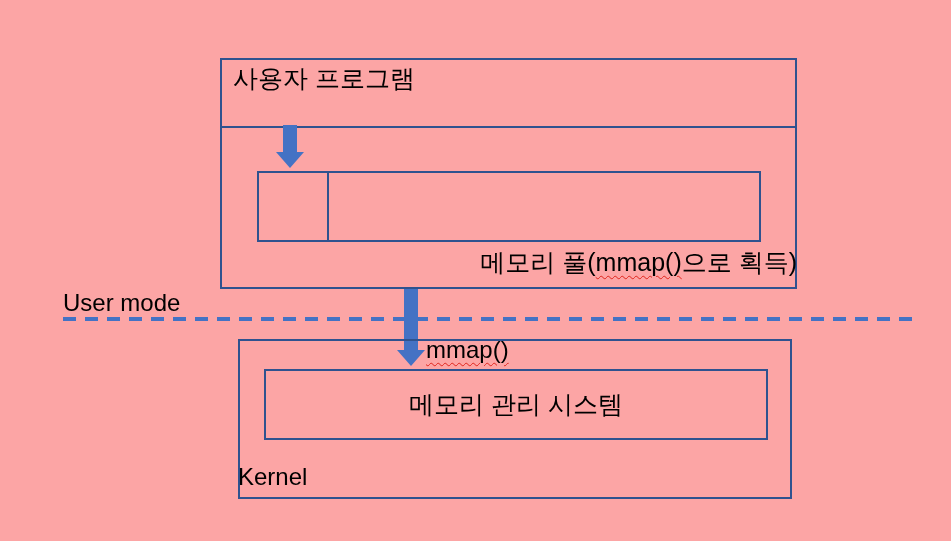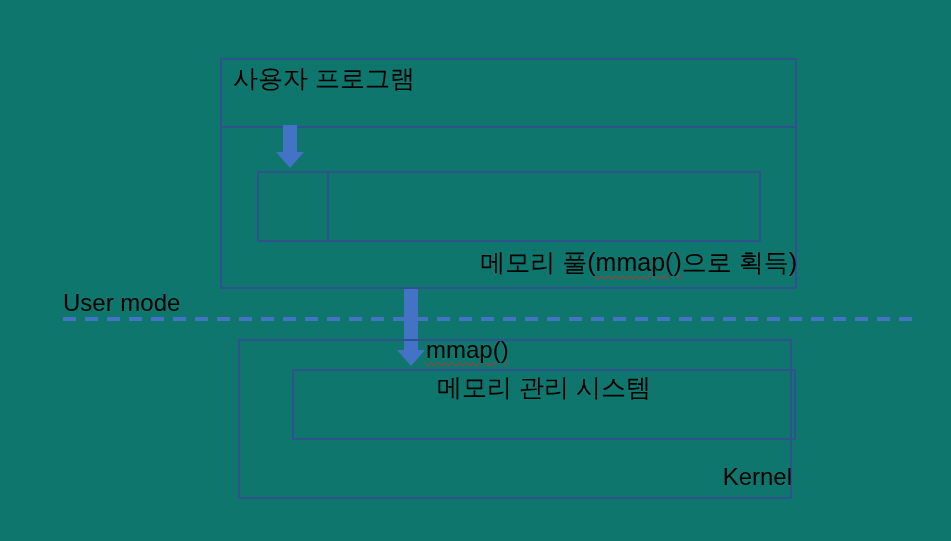--- a/index.html
+++ b/index.html
@@ -6,21 +6,21 @@
     margin: 0;
     padding: 0;
     background: #ffffff;
     font-family: "Liberation Sans", "DejaVu Sans", sans-serif;
     color: #000000;
   }
   .canvas {
     position: relative;
     width: 951px;
     height: 541px;
-    background: #0f766e;
+    background: #fca5a5;
     overflow: hidden;
   }
   .abs { position: absolute; }
   .box {
     position: absolute;
     border: 2px solid #2F528F;
     background: transparent;
     box-sizing: border-box;
   }
   
@@ -99,27 +99,26 @@
   
   .kernel-box { left: 238px; top: 339px; width: 554px; height: 160px; }
   .mmap-label {
     left: 426px; top: 336px;
     font-size: 24px;
     line-height: 28px;
     white-space: nowrap;
     z-index: 2;
   }
   .mm-box { left: 264px; top: 369px; width: 504px; height: 71px;
-    display: flex; align-items: flex-start; justify-content: center;
+    display: flex; align-items: center; justify-content: center;
     font-size: 25px;
-    margin-left: 28px;
   }
   .kernel-caption {
     left: 238px; top: 463px; width: 554px;
-    text-align: right;
+    text-align: left;
     font-size: 24px;
     line-height: 28px;
   }
   
   .squiggle {
     text-decoration-line: underline;
     text-decoration-style: wavy;
     text-decoration-color: #e0241b;
     text-decoration-thickness: 1px;
     text-underline-offset: 4px;

